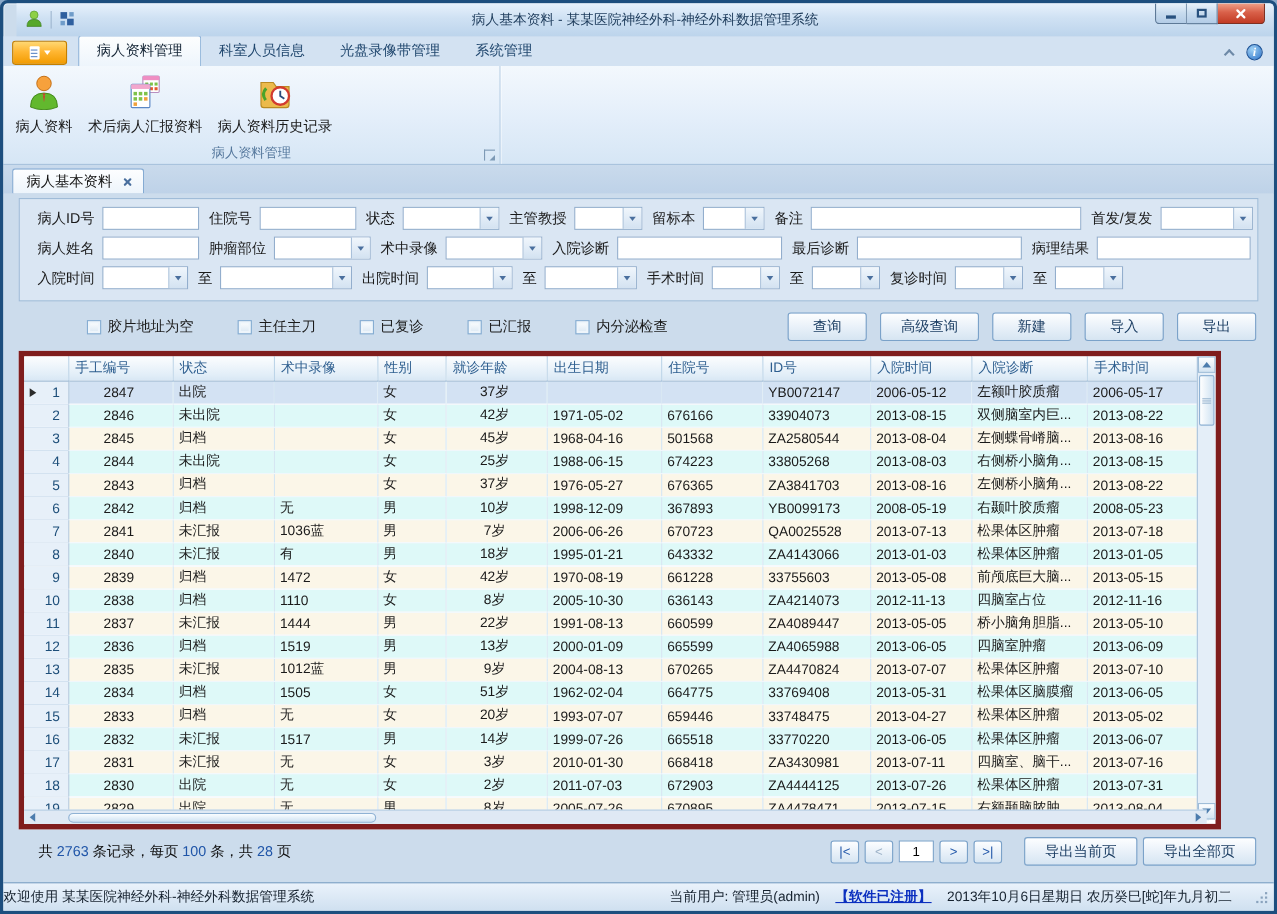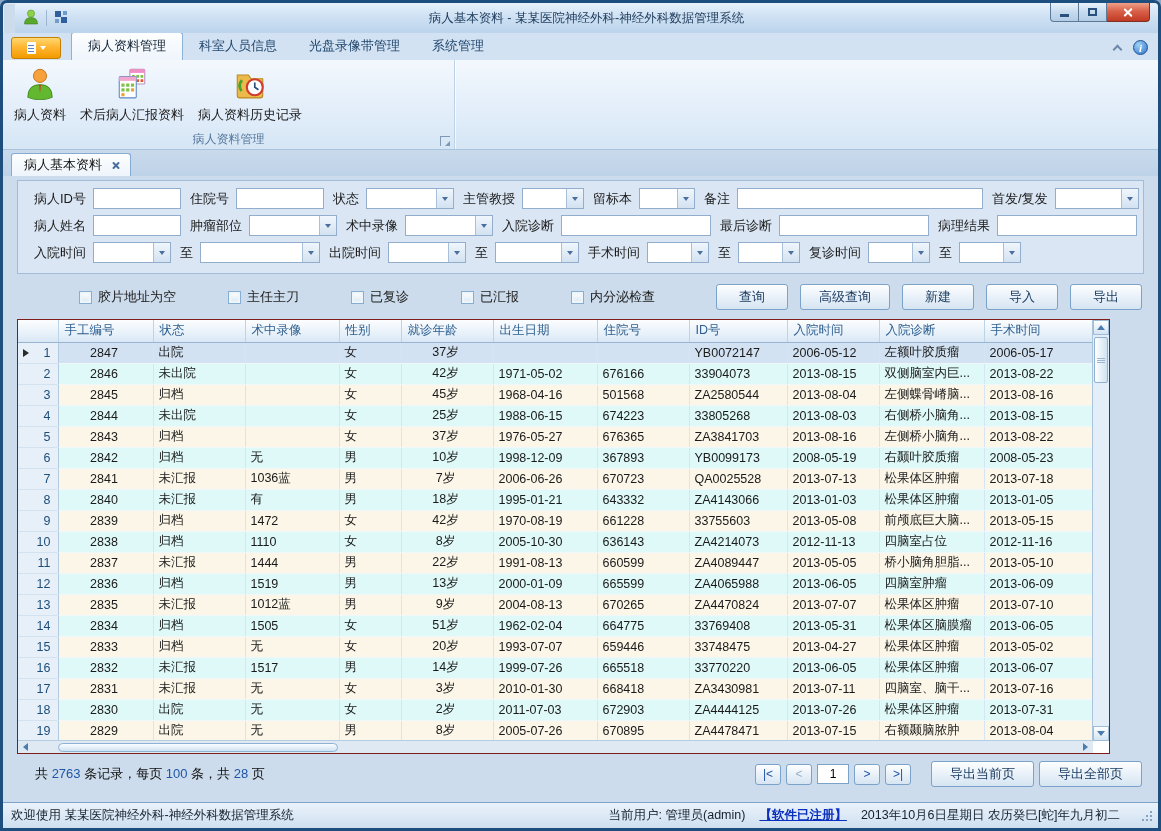--- a/index.html
+++ b/index.html
@@ -69,30 +69,30 @@
   .filter-panel{border:1px solid #a0bcd8;background:#dae6f3;padding:7px 10px 4px 16px;flex:0 0 auto;}
   .frow{display:flex;align-items:center;margin-bottom:6px;white-space:nowrap;}
   .flabel{font-size:13px;color:#1a1a1a;margin-right:7px;}
   .fgroup{display:flex;align-items:center;margin-right:9px;}
   .finput{height:21px;background:#fff;border:1px solid #93aecd;display:inline-flex;justify-content:flex-end;}
   .finput .dd{width:17px;height:100%;border-left:1px solid #a9c0da;
     background:linear-gradient(#f0f6fc,#d3e2f1);display:flex;align-items:center;justify-content:center;}
   .dd .tri{width:0;height:0;border-left:3.5px solid transparent;border-right:3.5px solid transparent;border-top:4.5px solid #4a6f9e;}
   
   .action-row{margin-top:10px;display:flex;align-items:center;flex:0 0 auto;padding-left:62px;}
-  .cbs{display:flex;align-items:flex-start;gap:52px;}
+  .cbs{display:flex;align-items:flex-start;gap:40px;}
   .cbwrap{display:flex;align-items:center;gap:6px;font-size:13px;color:#1a1a1a;}
   .cbbox{width:13px;height:13px;border:1px solid #86add2;background:linear-gradient(#fff,#d9e7f3);
     box-shadow:inset 0 0 0 2px #eef5fb;}
   .btns{margin-left:auto;display:flex;gap:12px;padding-right:2px;}
   .btn{height:23px;min-width:72px;padding:12px 18px;border:1px solid #7ba2c9;border-radius:3px;
     background:linear-gradient(#fdfeff,#e9f1f9 50%,#d6e5f2);color:#1c3e63;font-size:13px;
     font-family:inherit;display:inline-flex;align-items:center;justify-content:center;}
   
-  .grid-wrap{margin-top:9px;position:relative;width:1093px;height:435px;border:1px solid #7f1d1d;background:#fff;flex:0 0 auto;}
+  .grid-wrap{margin-top:9px;position:relative;width:1093px;height:435px;border:5px solid #7f1d1d;background:#fff;flex:0 0 auto;}
   table.grid{border-collapse:collapse;table-layout:fixed;width:1075px;}
   .grid th{height:22px;background:linear-gradient(#fcfdfe,#e2eef8 75%,#d8e7f4);border-right:1px solid #bcd4e8;
     border-bottom:1px solid #98b6d2;font-size:12.5px;font-weight:normal;color:#2d5e8f;text-align:left;padding:0 4px 0 6px;
     white-space:nowrap;overflow:hidden;}
   .grid td{height:21px;font-size:12.5px;color:#1a1a1a;padding:0 4px 0 5px;border-right:1px solid #d5e6f2;
     border-bottom:1px solid #f0f7fb;white-space:nowrap;overflow:hidden;}
   .grid td.r{text-align:center;padding-right:8px;}
   .grid td.rowsel{background:#e7f0f9;border-right:1px solid #b3c9de;border-bottom:1px solid #d3e2f0;
     color:#1d4e79;text-align:right;padding-right:7px;position:relative;}
   .grid tr.odd td:not(.rowsel){background:#fbf6e8;}
@@ -121,21 +121,21 @@
   .summary{font-size:13px;color:#111;}
   .summary .num{color:#1f55a8;}
   .pager{margin-left:auto;display:flex;align-items:center;gap:5px;}
   .pbtn{height:21px;width:26px;border:1px solid #7ba2c9;border-radius:3px;font-size:12px;color:#1f55a8;
     background:linear-gradient(#fdfeff,#e9f1f9 50%,#d6e5f2);font-family:inherit;display:inline-flex;align-items:center;justify-content:center;}
   .pbtn.disabled{color:#9ab0c6;}
   .pinput{width:32px;height:20px;border:1px solid #7ba2c9;text-align:center;font-size:12px;font-family:inherit;}
   .pager .gap{width:10px;}
   
   .statusbar{height:26px;margin-top:auto;border-top:1px solid #7fa3c6;flex:0 0 auto;
-    background:linear-gradient(#eaf2fb,#cfe0f0);display:flex;align-items:center;padding:0 6px 0 8px;
+    background:linear-gradient(#eaf2fb,#cfe0f0);display:flex;align-items:center;padding:0 6px 0 0;
     font-size:12.5px;color:#15212e;}
   .sb-right{margin-left:auto;display:flex;align-items:center;gap:14px;}
   .sb-reg{color:#0b2fbf;font-weight:bold;text-decoration:underline;}
   .sb-grip{width:10px;height:10px;position:relative;margin-left:8px;}
   .sb-grip i{position:absolute;width:2px;height:2px;background:#8aa3bd;}
   .sb-grip i:nth-child(1){right:0;bottom:0;} .sb-grip i:nth-child(2){right:4px;bottom:0;}
   .sb-grip i:nth-child(3){right:0;bottom:4px;} .sb-grip i:nth-child(4){right:8px;bottom:0;}
   .sb-grip i:nth-child(5){right:0;bottom:8px;} .sb-grip i:nth-child(6){right:4px;bottom:4px;}
 </style>
 </head>

